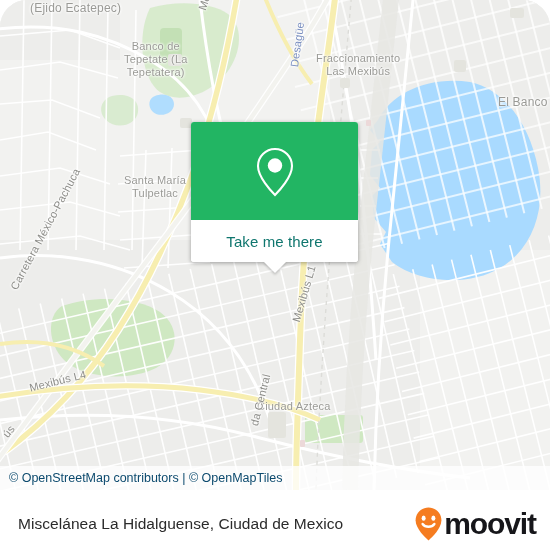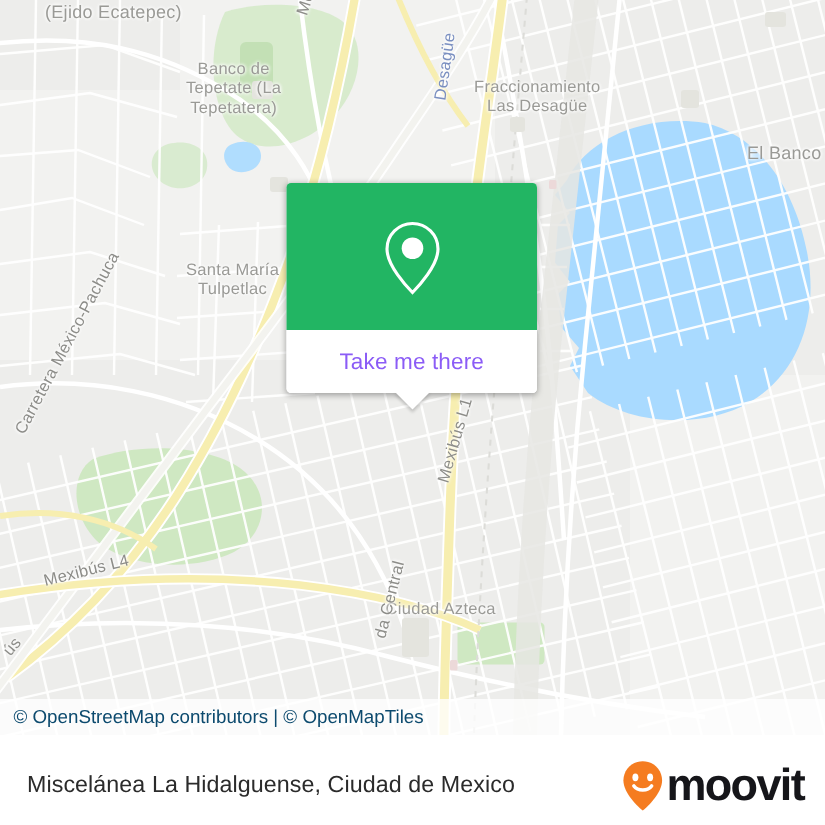--- a/index.html
+++ b/index.html
@@ -9,20 +9,21 @@
   }
   body {
     font-family: "Liberation Sans", sans-serif;
   }
   #page {
     position: relative;
     width: 550px;
     height: 550px;
     overflow: hidden;
     background: #ffffff;
+    border-radius: 27px;
   }
 
   
   #map {
     position: absolute;
     left: 0; top: 0;
     width: 550px;
     height: 490px;
     overflow: hidden;
     background: #f2f2f0;
@@ -72,21 +73,21 @@
   #popup-foot {
     height: 42px;
     border-radius: 0 0 3px 3px;
     display: flex;
     align-items: center;
     justify-content: center;
     background: #ffffff;
   }
   #popup-label {
     font-size: 15px;
-    color: #8b5cf6;
+    color: #0f766e;
     letter-spacing: 0.1px;
   }
   #popup-tail {
     position: absolute;
     left: 50%;
     bottom: -11px;
     margin-left: -12px;
     width: 0; height: 0;
     border-left: 12px solid transparent;
     border-right: 12px solid transparent;
@@ -287,21 +288,21 @@
       </g>
     </svg>
 
     <div id="map-labels">
         <div class="map-label place" style="left: 30px; top: 2px; font-size: 12px;">(Ejido Ecatepec)</div>
         <div class="map-label place" style="left: 124px; top: 40px; font-size: 11px;">Banco de
 Tepetate (La
 Tepetatera)</div>
         <div class="map-label road" style="left: 196px; top: 8px; font-size: 11px; transform: rotate(-72deg); transform-origin: left top;">Mexibús L4</div>
         <div class="map-label place" style="left: 316px; top: 52px; font-size: 11px;">Fraccionamiento
-Las Desagüe</div>
+Las Mexibús</div>
         <div class="map-label water-road" style="left: 288px; top: 66px; font-size: 11px; transform: rotate(-82deg); transform-origin: left top;">Desagüe</div>
         <div class="map-label place" style="left: 498px; top: 96px; font-size: 12px;">El Banco</div>
         <div class="map-label place" style="left: 124px; top: 174px; font-size: 11px;">Santa María
 Tulpetlac</div>
         <div class="map-label road" style="left: 8px; top: 286px; font-size: 11px; transform: rotate(-62deg); transform-origin: left top;">Carretera México-Pachuca</div>
         <div class="map-label road" style="left: 290px; top: 320px; font-size: 11px; transform: rotate(-74deg); transform-origin: left top;">Mexibús L1</div>
         <div class="map-label road" style="left: 28px; top: 382px; font-size: 11px; transform: rotate(-14deg); transform-origin: left top;">Mexibús L4</div>
         <div class="map-label road" style="left: 0px; top: 432px; font-size: 11px; transform: rotate(-50deg); transform-origin: left top;">ús</div>
         <div class="map-label place" style="left: 257px; top: 400px; font-size: 11px;">Ciudad Azteca</div>
         <div class="map-label road" style="left: 248px; top: 424px; font-size: 11px; transform: rotate(-76deg); transform-origin: left top;">da Central</div>

